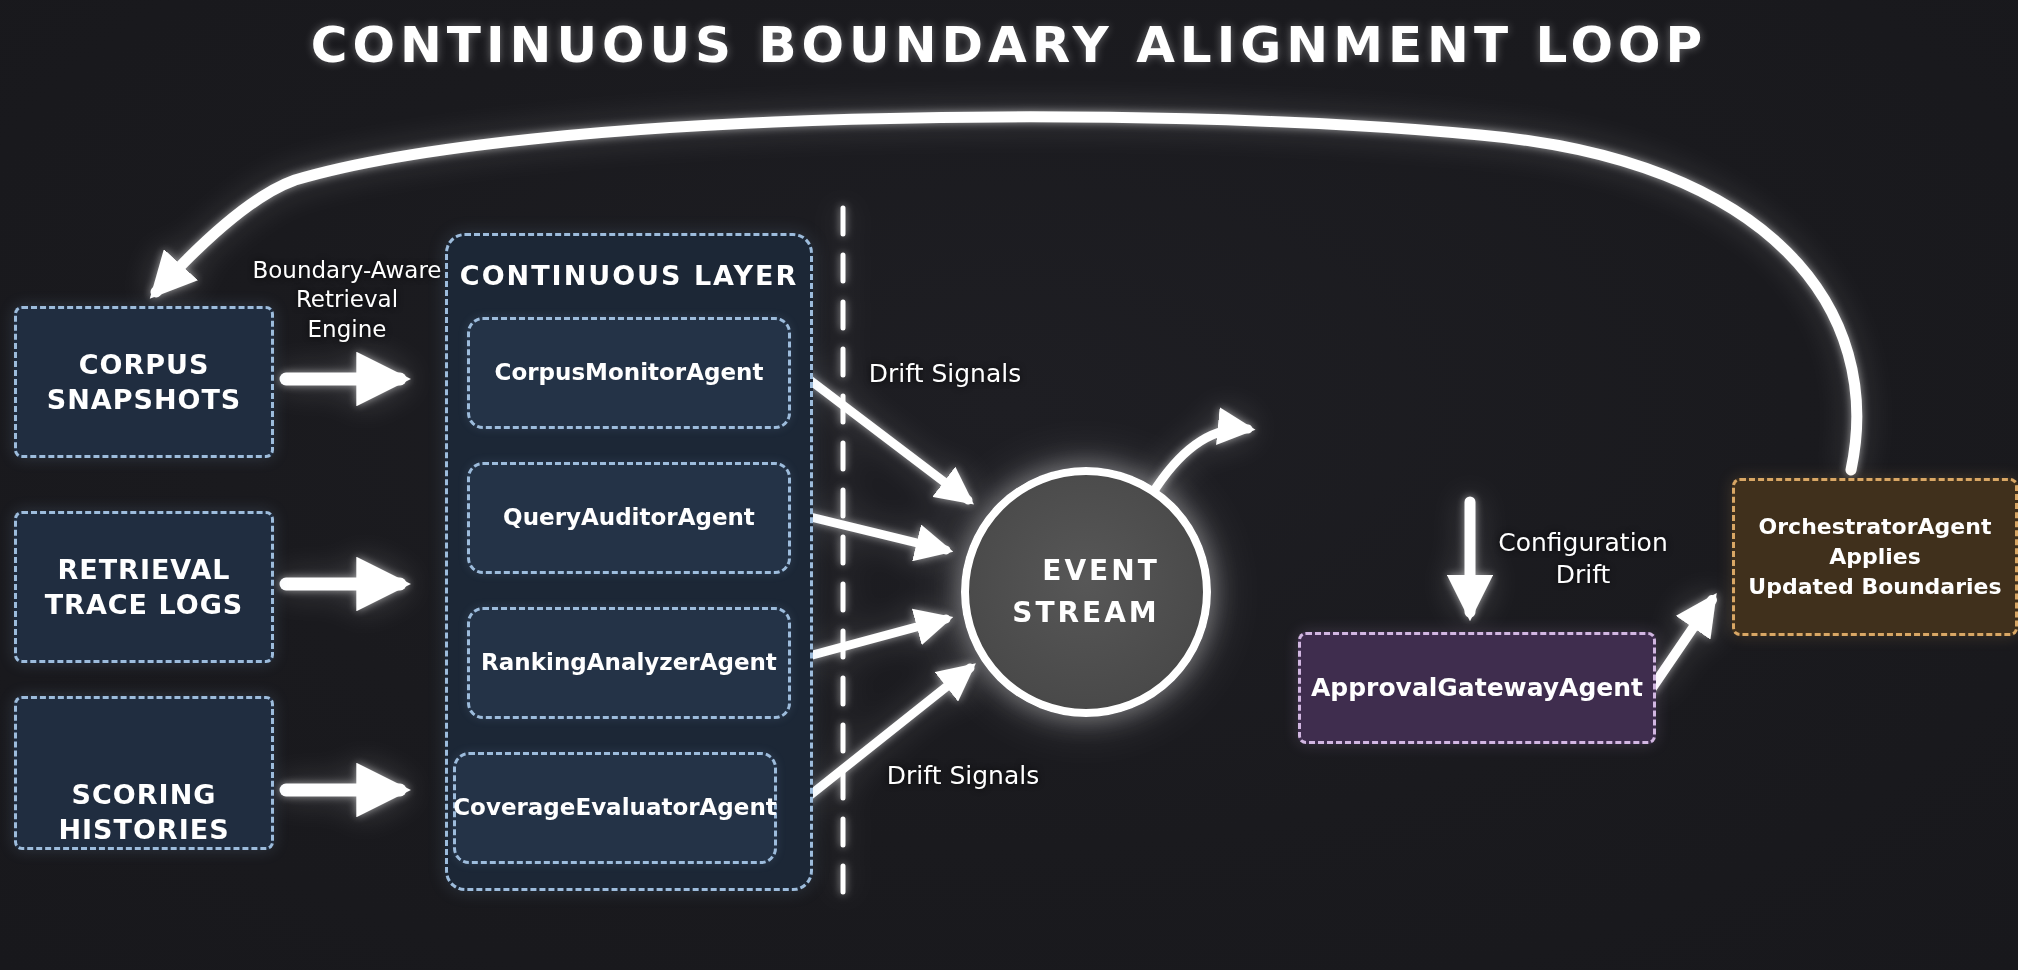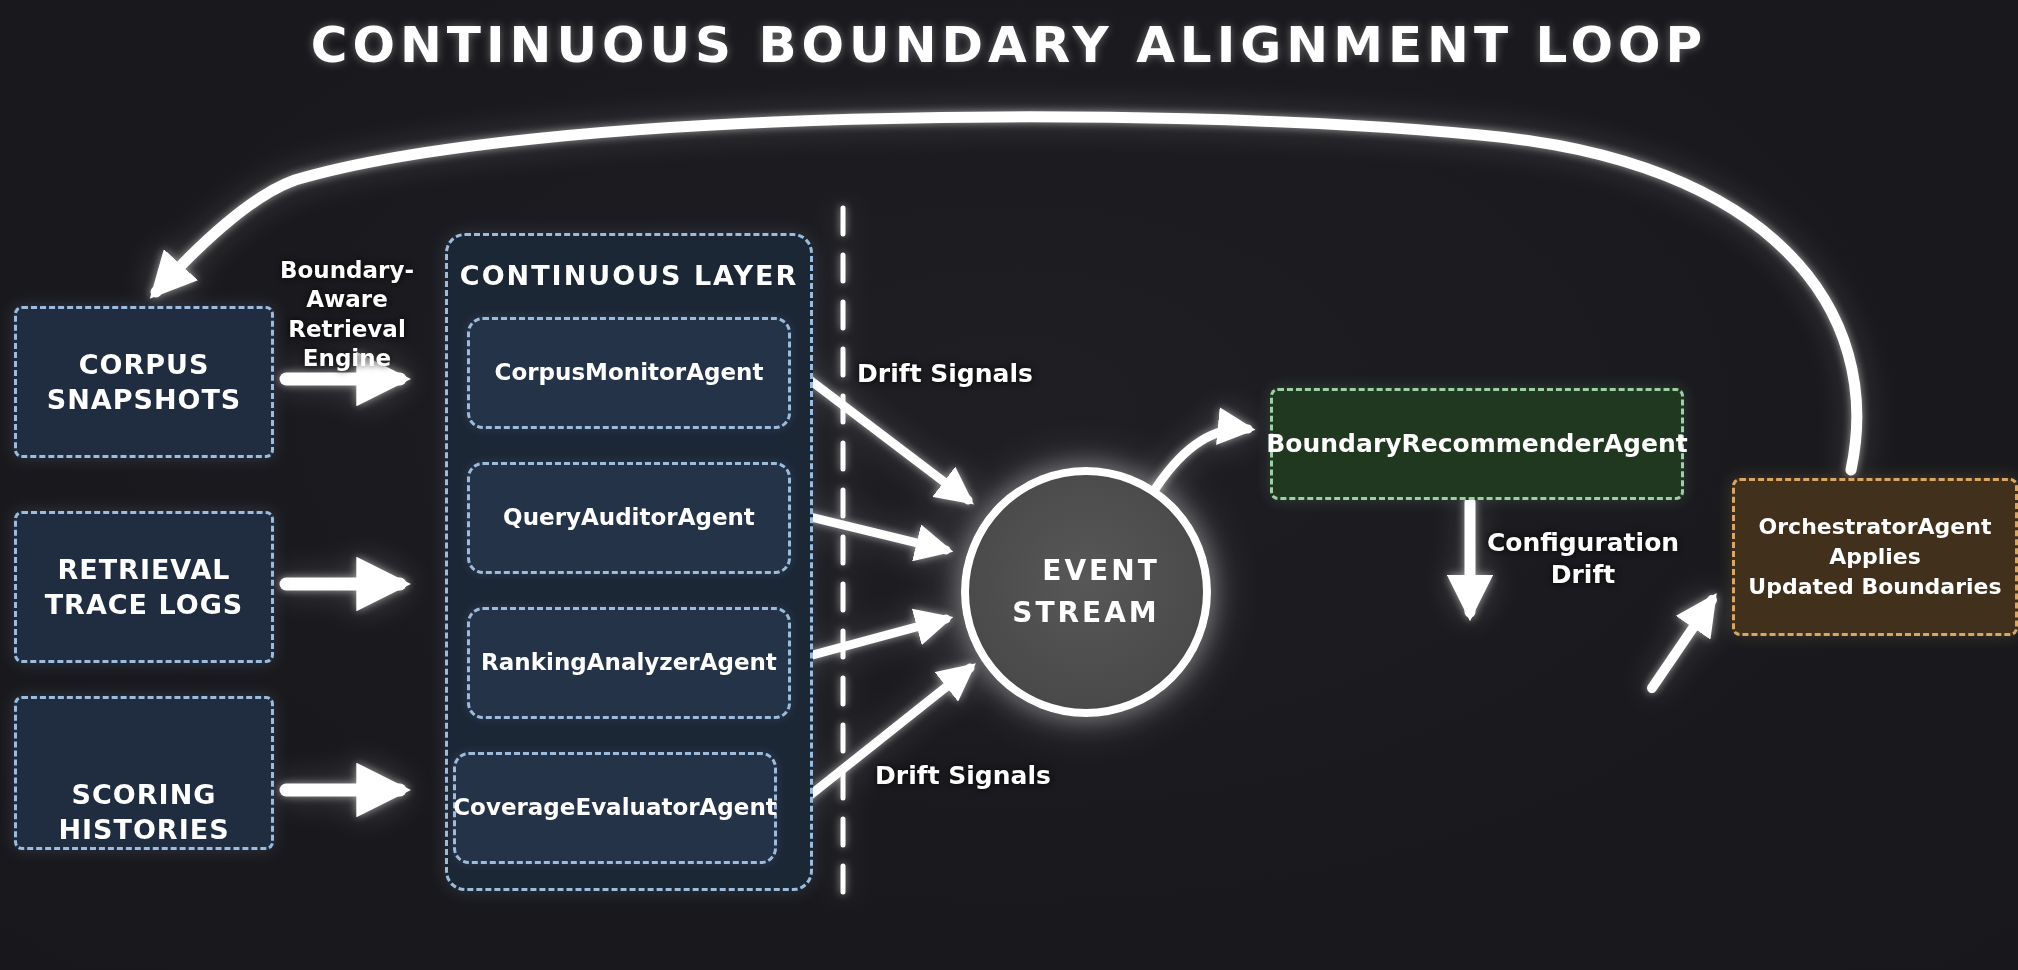--- a/index.html
+++ b/index.html
@@ -41,21 +41,21 @@
   }
   .purple{
     border:3.5px dashed var(--purple-border);background:var(--purple-fill);
     box-shadow:0 0 16px rgba(200,170,225,.20);font-size:25px;
   }
   .orange{
     border:3.5px dashed var(--orange-border);background:var(--orange-fill);
     box-shadow:0 0 16px rgba(220,170,100,.20);font-size:22px;line-height:1.35;
   }
   .lbl{
-    position:absolute;text-align:center;font-weight:700;line-height:1.28;
+    position:absolute;text-align:center;font-weight:400;line-height:1.28;
     text-shadow:0 0 6px rgba(0,0,0,.8);
   }
   .circle{
     position:absolute;left:961px;top:467px;width:234px;height:234px;border-radius:50%;
     border:8px solid #fff;background:radial-gradient(circle at 50% 45%, #575757 0%, #4a4a4a 70%, #424242 100%);
     box-shadow:0 0 28px rgba(255,255,255,.45), 0 0 60px rgba(255,255,255,.18);
     display:flex;align-items:center;justify-content:center;text-align:right;
     font-size:28px;font-weight:700;letter-spacing:3px;line-height:1.5;
   }
   svg.arrows{
@@ -131,27 +131,27 @@
   </div>
 
   <div class="lbl" style="left:850px;top:358px;width:190px;font-size:25px;">Drift Signals</div>
   <div class="lbl" style="left:868px;top:760px;width:190px;font-size:25px;">Drift Signals</div>
 
   <div class="circle">
     <span class="ml">EVENT
 STREAM</span>
   </div>
 
-  <div class="box green" style="left:1270px;top:388px;width:408px;height:106px;">
-    <span>BoundaryRecommenderAgent</span>
-  </div>
 
   <div class="lbl ml" style="left:1478px;top:527px;width:210px;font-size:25px;">Configuration
 Drift</div>
 
+  <div class="box purple" style="left:1298px;top:632px;width:352px;height:106px;">
+    <span>ApprovalGatewayAgent</span>
+  </div>
 
   <div class="box orange ml" style="left:1732px;top:478px;width:280px;height:152px;">
     <span class="ml">OrchestratorAgent
 Applies
 Updated Boundaries</span>
   </div>
 
 </div>
 
 </body></html>

